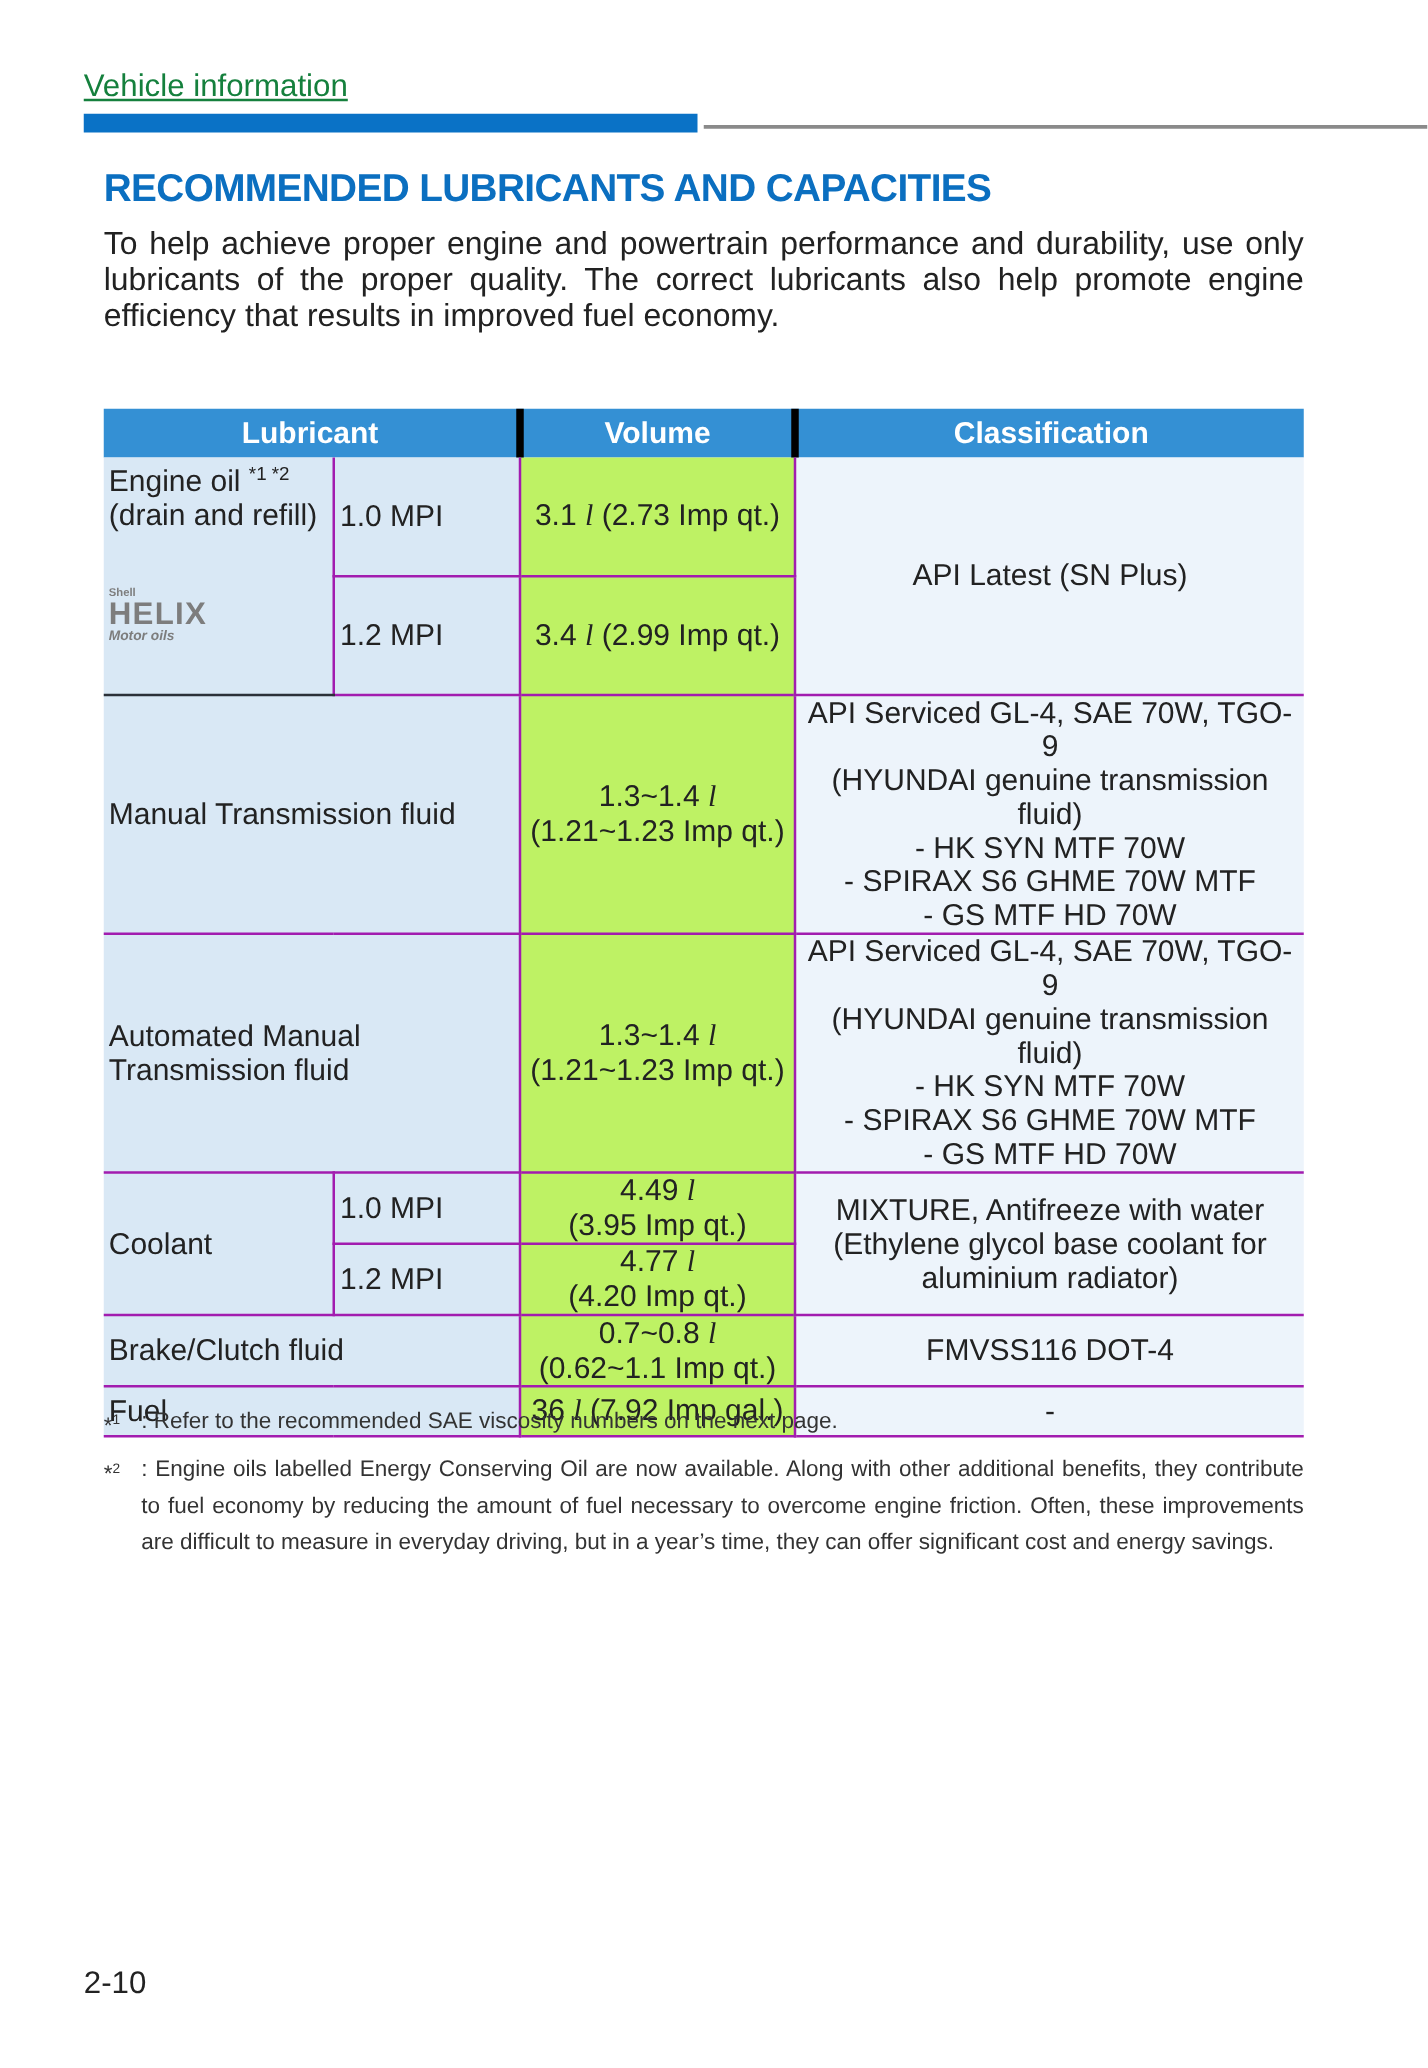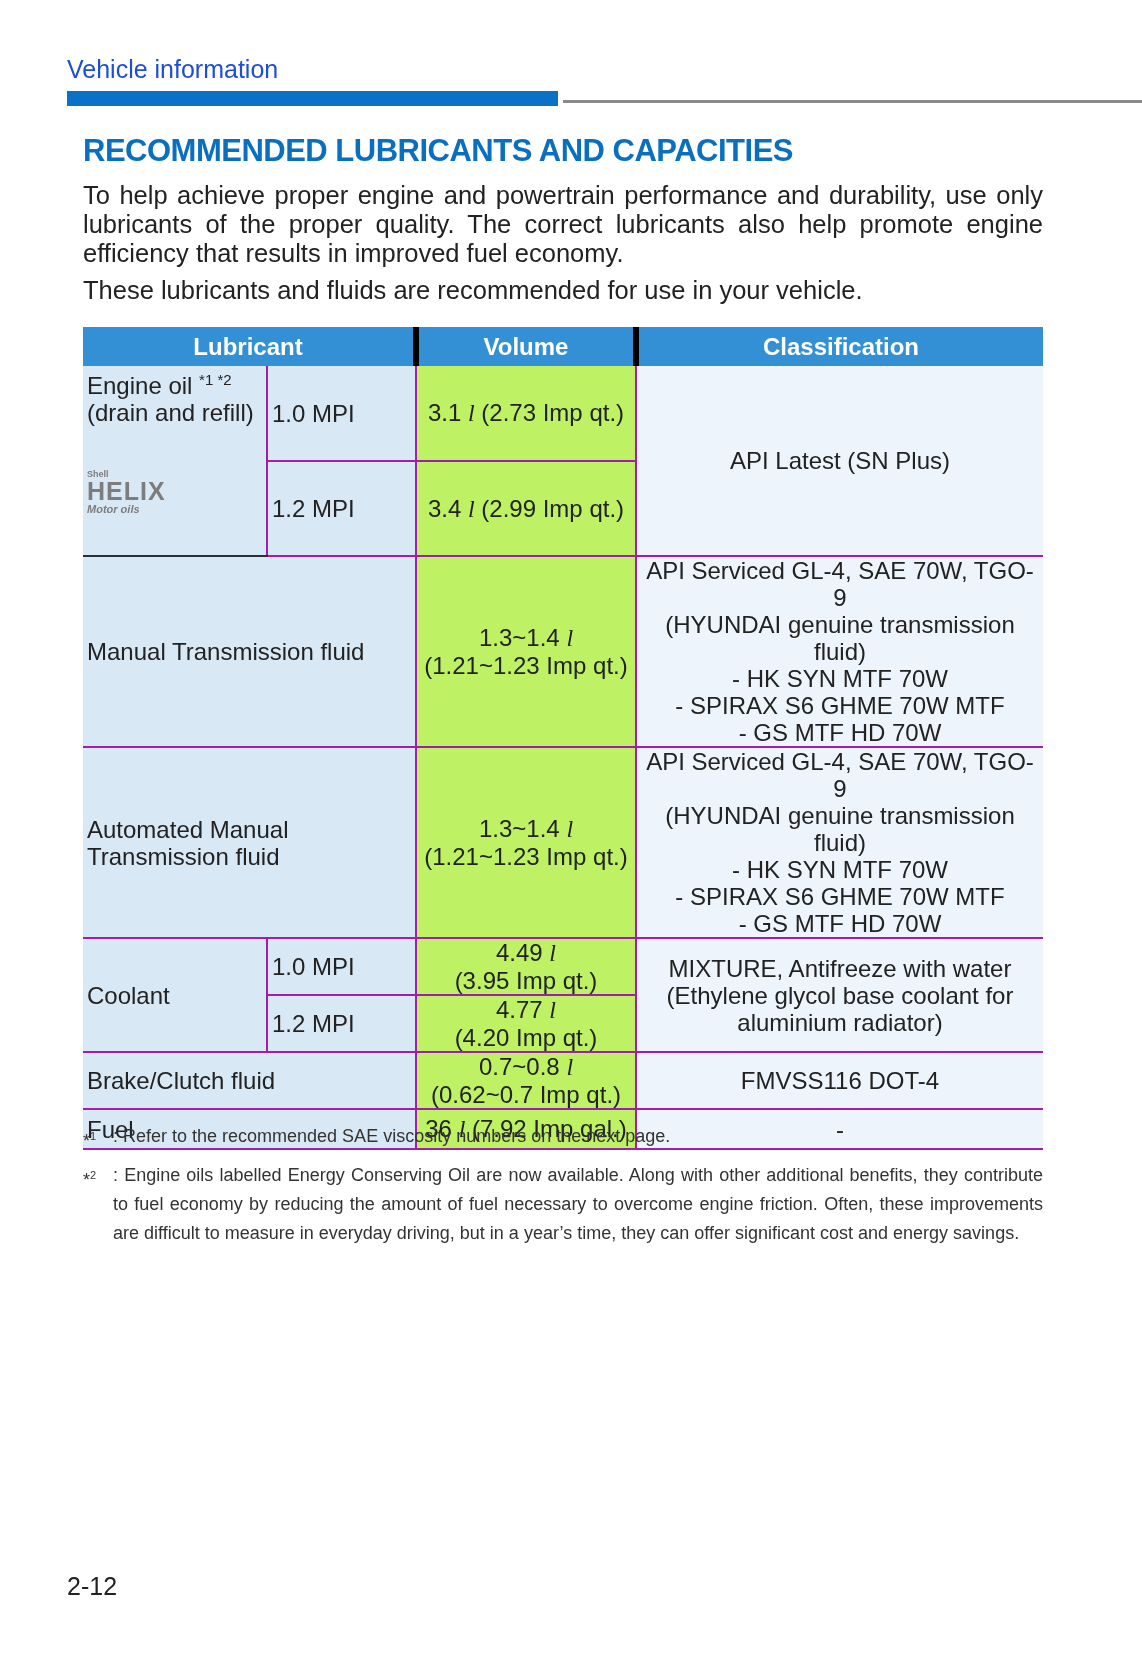--- a/index.html
+++ b/index.html
@@ -1,18 +1,18 @@
 <!DOCTYPE html>
 <html><head>
 <meta charset="utf-8">
 <style>
   html, body { margin:0; padding:0; background:#ffffff; }
   body { width:1142px; height:1654px; position:relative; overflow:hidden;
          font-family:"Liberation Sans", sans-serif; color:#222; }
-  .section-label { position:absolute; left:67px; top:55px; font-size:25px; color:#1d4ed8; }
+  .section-label { position:absolute; left:67px; top:55px; font-size:25px; color:#15803d;text-decoration:underline; }
   .bar-blue { position:absolute; left:67px; top:91px; width:491px; height:15px; background:#0a72c6; }
   .bar-gray { position:absolute; left:563px; top:100px; width:579px; height:3px; background:#8a8a8a; }
   .title { position:absolute; left:83px; top:133px; font-size:31px; font-weight:bold; color:#0b6fc0; letter-spacing:-0.5px; }
   .intro { position:absolute; left:83px; top:181px; width:960px; font-size:25.5px; line-height:29px; color:#222; text-align:justify; }
   .intro p { margin:0; }
   .intro p + p { margin-top:8px; text-align:left; }
   table.lub { position:absolute; left:83px; top:327px; width:960px; border-collapse:collapse; font-size:24px; color:#222; }
   table.lub th { background:#3490d4; color:#fff; font-weight:bold; height:37px; font-size:24px; border-left:6px solid #000000; }
   table.lub th:first-child { border-left:none; }
   table.lub td { border:2px solid #a21caf; padding:0 4px; line-height:27px; }
@@ -38,21 +38,20 @@
 <body>
 
 <div class="section-label">Vehicle information</div>
 <div class="bar-blue"></div>
 <div class="bar-gray"></div>
 
 <div class="title">RECOMMENDED LUBRICANTS AND CAPACITIES</div>
 
 <div class="intro">
   <p>To help achieve proper engine and powertrain performance and durability, use only lubricants of the proper quality. The correct lubricants also help promote engine efficiency that results in improved fuel economy.</p>
-  <p>These lubricants and fluids are recommended for use in your vehicle.</p>
 </div>
 
 <table class="lub">
   <colgroup>
       <col style="width:184px">
       <col style="width:149px">
       <col style="width:220px">
       <col style="width:407px">
     </colgroup>
   <thead>
@@ -149,21 +148,21 @@
         <span class="liter">l</span><br>
         <span>(4.20 Imp qt.)</span>
       </td>
     </tr>
 
     <tr style="height:57px">
       <td colspan="2" class="lab">Brake/Clutch fluid</td>
       <td class="vol">
         <span>0.7~0.8</span>
         <span class="liter">l</span><br>
-        <span>(0.62~0.7 Imp qt.)</span>
+        <span>(0.62~1.1 Imp qt.)</span>
       </td>
       <td class="cls last">FMVSS116 DOT-4</td>
     </tr>
 
     <tr style="height:40px">
       <td colspan="2" class="lab">Fuel</td>
       <td class="vol">
         <span>36</span>
         <span class="liter">l</span>
         <span>(7.92 Imp gal.)</span>
@@ -177,13 +176,13 @@
   <div class="fn">
     <span class="mark"><span>*</span><sup>1</sup></span>
     <span>: Refer to the recommended SAE viscosity numbers on the next page.</span>
   </div>
   <div class="fn">
     <span class="mark"><span>*</span><sup>2</sup></span>
     <span>: Engine oils labelled Energy Conserving Oil are now available. Along with other additional benefits, they contribute to fuel economy by reducing the amount of fuel necessary to overcome engine friction. Often, these improvements are difficult to measure in everyday driving, but in a year’s time, they can offer significant cost and energy savings.</span>
   </div>
 </div>
 
-<div class="page-num">2-12</div>
+<div class="page-num">2-10</div>
 
 </body></html>

